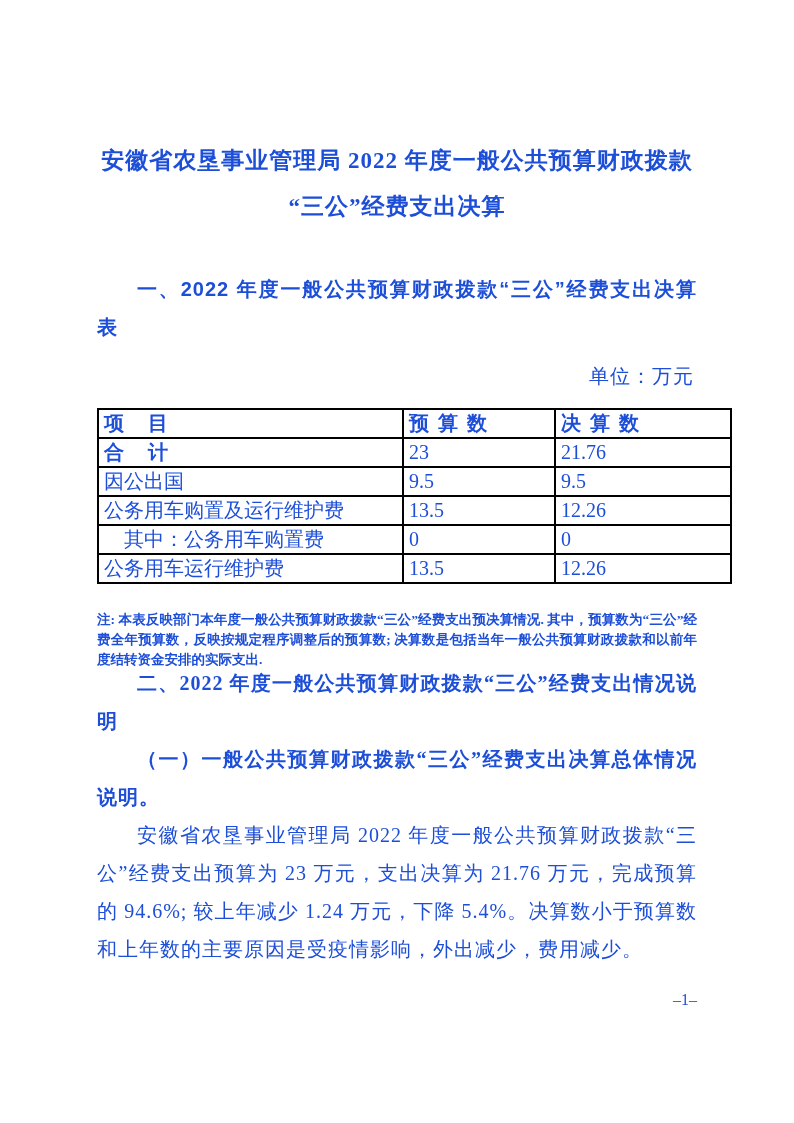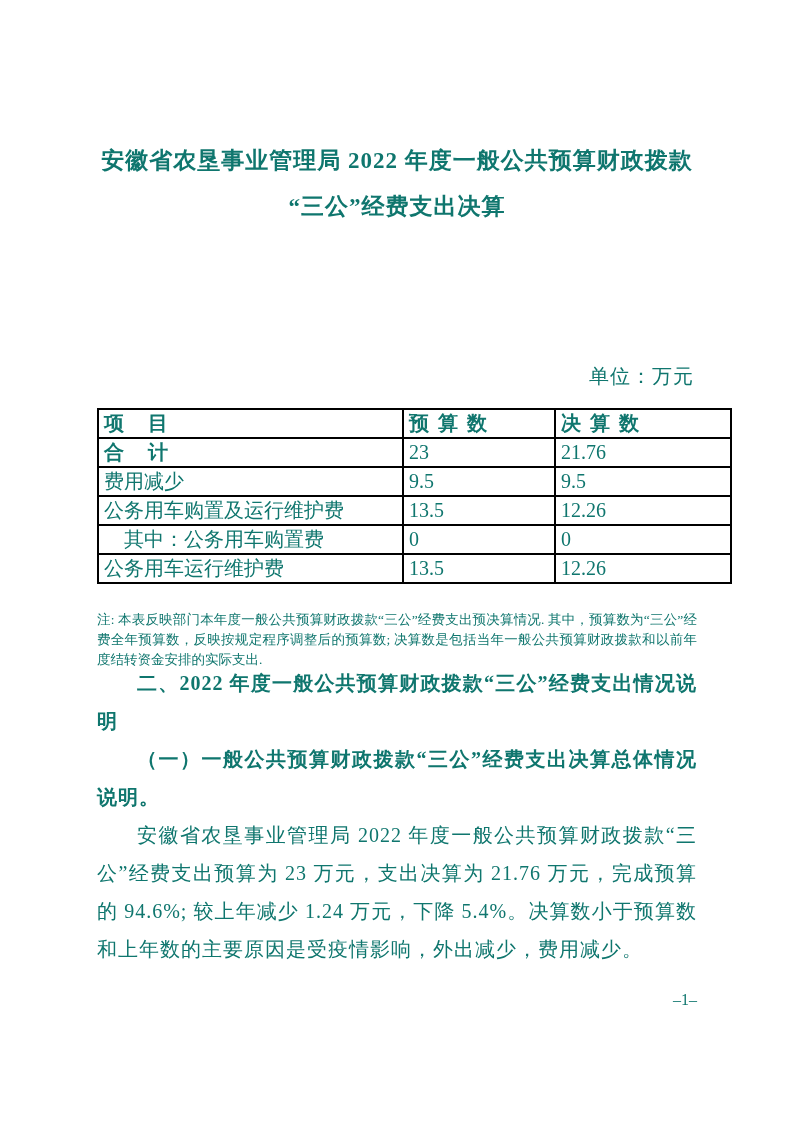--- a/index.html
+++ b/index.html
@@ -1,18 +1,18 @@
 <!DOCTYPE html>
 <html><head>
 <meta charset="utf-8">
 <style>
   html, body { margin:0; padding:0; background:#ffffff; }
   .page {
     position:relative; width:794px; height:1123px;
-    background:#ffffff; color:#0f766e; overflow:hidden;
+    background:#ffffff; color:#1d4ed8; overflow:hidden;
     font-family:"Liberation Serif","DejaVu Serif",serif;
     border-radius:20px;
   }
   .song { font-family:"Liberation Serif","DejaVu Serif",serif; }
   .hei  { font-family:"Liberation Sans","DejaVu Sans",sans-serif; font-weight:700; }
 
   .doc-title {
     position:absolute; top:138px; left:0; width:100%;
     text-align:center; font-size:23px; font-weight:700;
     line-height:46px; letter-spacing:1px;
@@ -42,21 +42,21 @@
   table.budget .col-budget { width:140px; }
   table.budget .col-final  { width:164px; }
   table.budget td.head, table.budget td.total { font-weight:700; letter-spacing:2px; }
   table.budget td.left { text-align:left; }
   table.budget td.ind1 { padding-left:25px; }
   table.budget td.ind4 { }
 
   .table-note {
     position:absolute; top:610px; left:97px; width:600px;
     font-size:13.5px; line-height:20px;
-    text-align:justify; text-justify:inter-ideograph;
+    text-align:justify; text-justify:inter-ideograph;font-weight:bold;
   }
 
   .text-block {
     position:absolute; top:664px; left:97px; width:600px;
     font-size:20px; line-height:38px;
   }
   .text-block p {
     margin:0; text-indent:2em;
     text-align:justify; text-justify:inter-ideograph; letter-spacing:1px;font-family:Liberation Serif, serif;
   }
@@ -71,37 +71,38 @@
 </head>
 <body>
 
 <div class="page">
 
   <div class="doc-title song">
     <div>安徽省农垦事业管理局 2022 年度一般公共预算财政拨款</div>
     <div>“三公”经费支出决算</div>
   </div>
 
+  <div class="heading1 hei">一、2022 年度一般公共预算财政拨款“三公”经费支出决算表</div>
 
   <div class="unit-line song">单位：万元</div>
 
   <table class="budget song">
     <tbody>
       <tr>
         <td class="head col-item">项　目</td>
         <td class="head col-budget">预 算 数</td>
         <td class="head col-final">决 算 数</td>
       </tr>
       <tr>
         <td class="total">合　计</td>
         <td>23</td>
         <td>21.76</td>
       </tr>
       <tr>
-        <td class="left">费用减少</td>
+        <td class="left">因公出国</td>
         <td>9.5</td>
         <td>9.5</td>
       </tr>
       <tr>
         <td class="left">公务用车购置及运行维护费</td>
         <td>13.5</td>
         <td>12.26</td>
       </tr>
       <tr>
         <td class="left ind1">其中：公务用车购置费</td>

